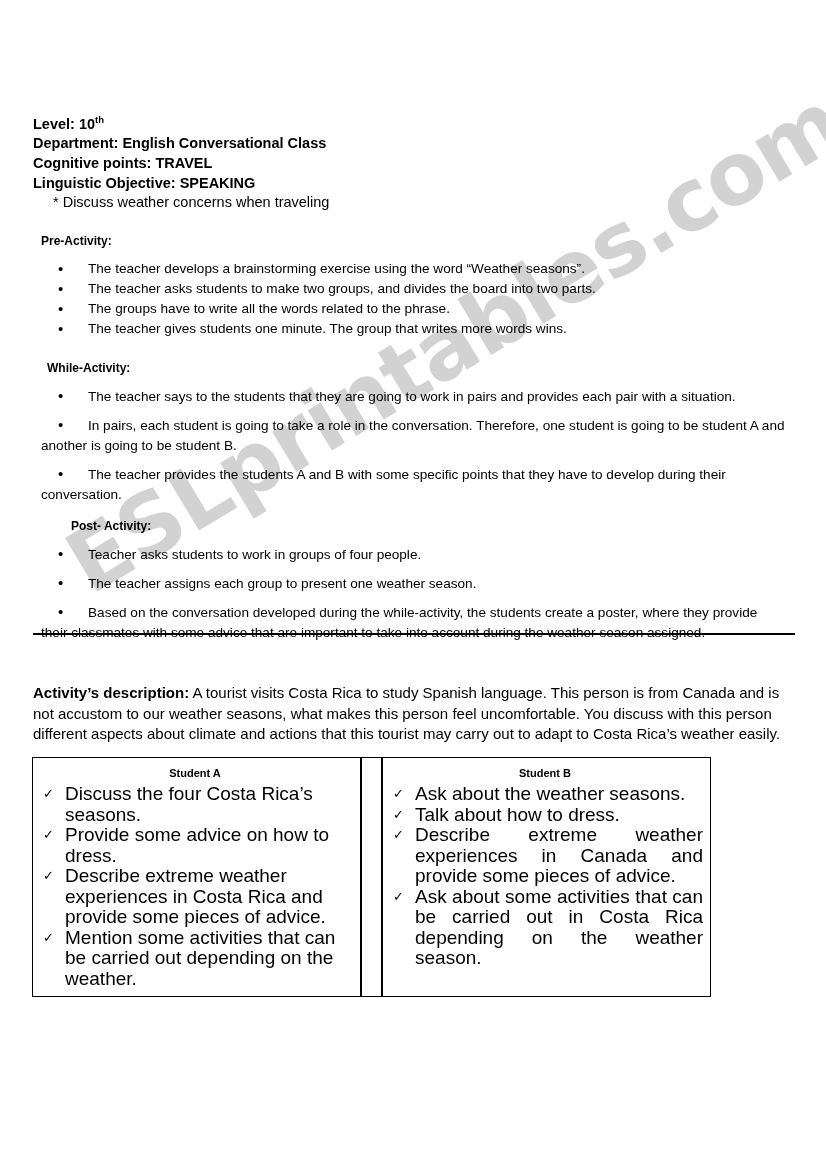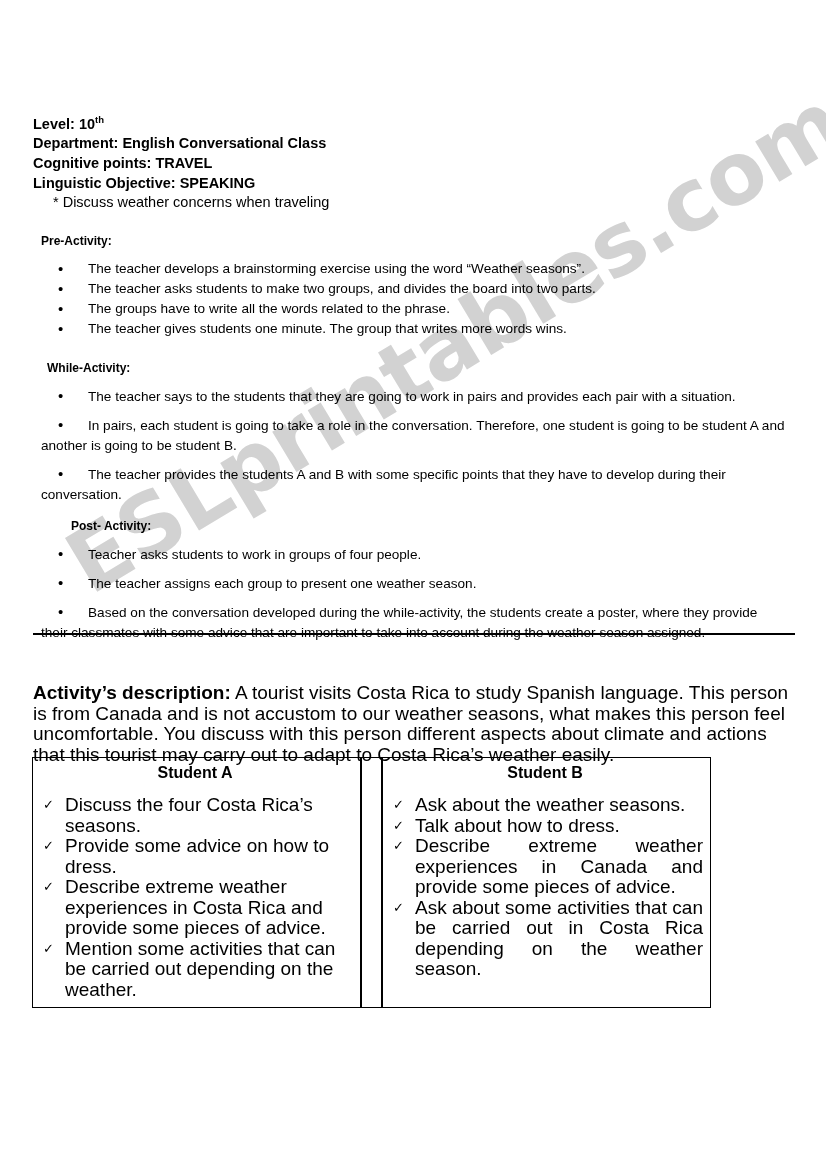--- a/index.html
+++ b/index.html
@@ -125,21 +125,21 @@
   hr.rule {
     position: absolute;
     left: 33px;
     width: 762px;
     border: none;
     border-top: 2.6px solid #000000;
     margin: 0;
   }
 
   .desc {
-    font-size: 19px;
+    font-size: 15px;
     line-height: 20.5px;
     text-align: left;
   }
   .desc b { font-weight: bold; }
 
   
   table.stable {
     position: absolute;
     left: 32px;
     top: 757px;
@@ -156,25 +156,25 @@
   }
   td.colA { width: 316px; }
   td.colB { width: 316px; }
   td.gapcell {
     border: none;
     width: 8px;
     padding: 0;
   }
 
   .cell-title {
-    font-size: 16px;
+    font-size: 11px;
     font-weight: bold;
     text-align: center;
     line-height: 20px;
-    margin-bottom: 12px;
+    margin-bottom: 1px;
   }
   ul.ck {
     list-style: none;
     margin: 0;
     padding: 0;
   }
   ul.ck > li {
     position: relative;
     font-size: 19px;
     line-height: 20.5px;

